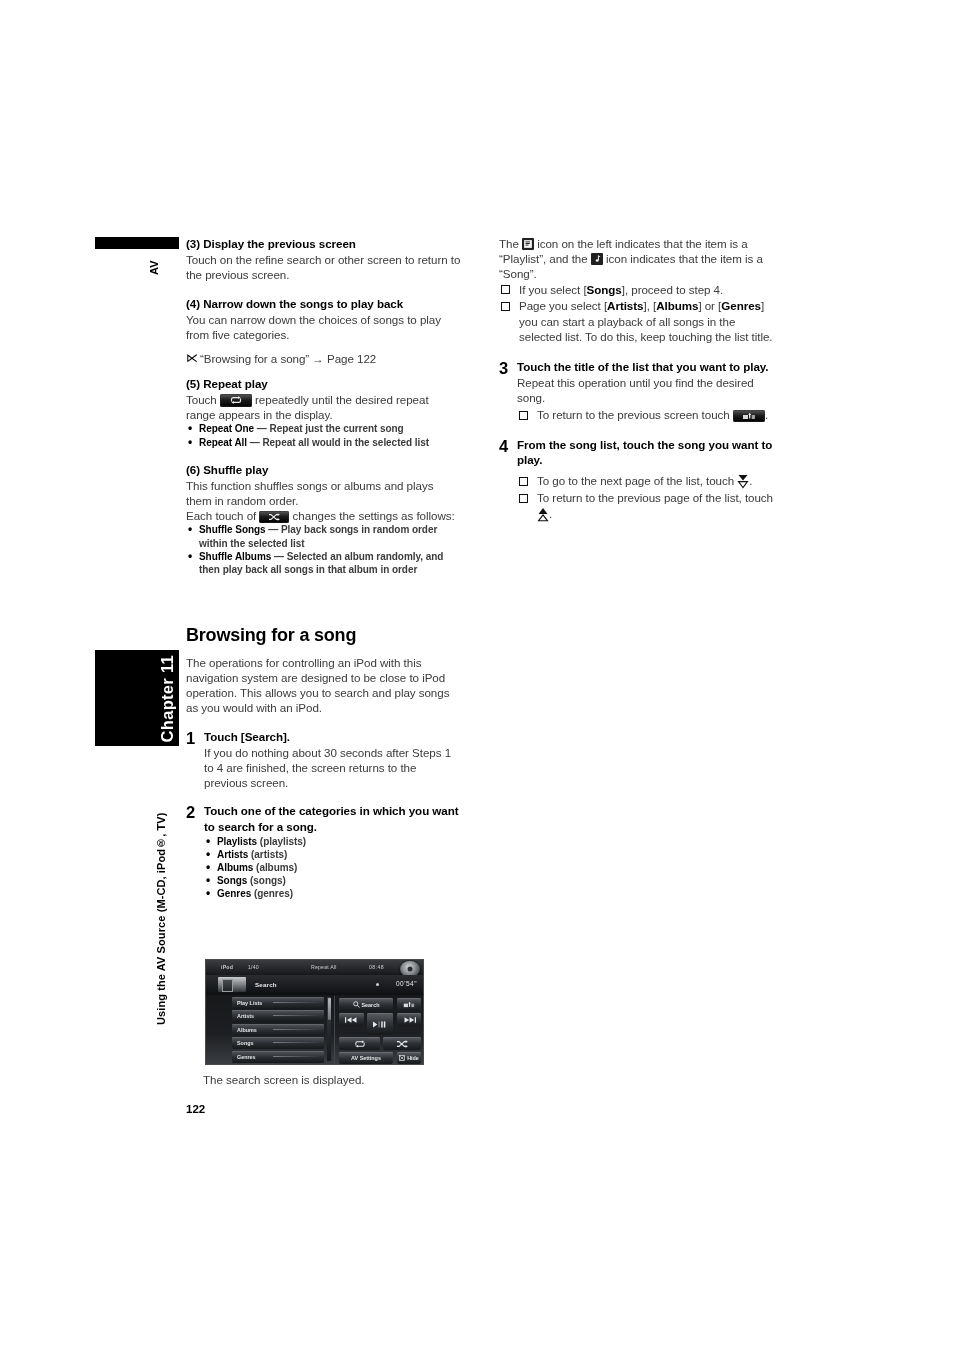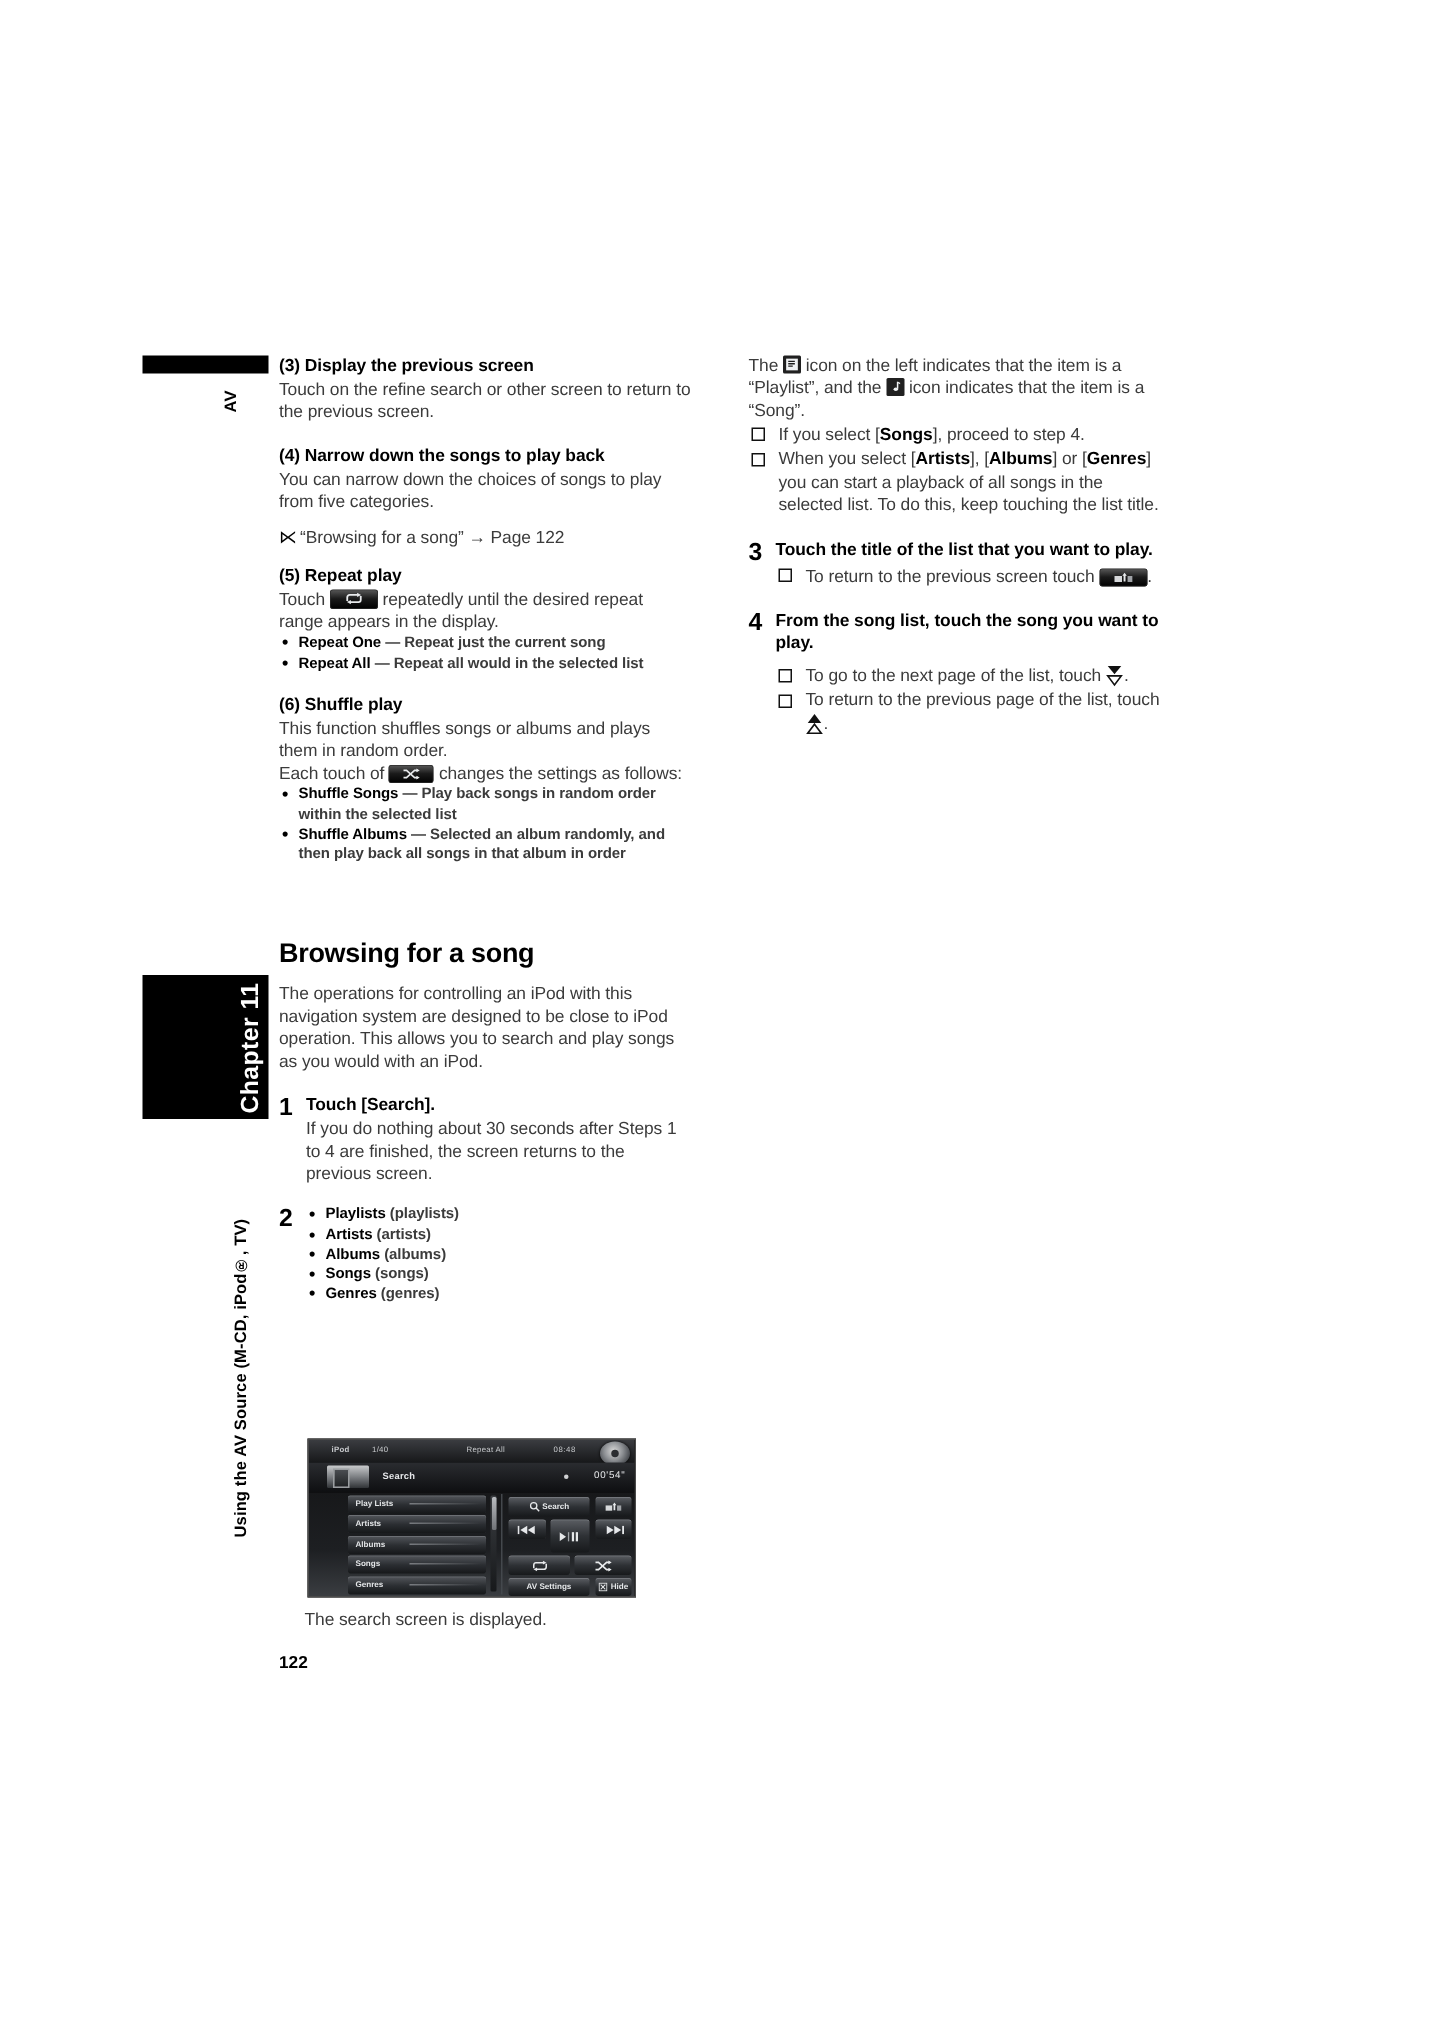--- a/index.html
+++ b/index.html
@@ -323,20 +323,21 @@
         <div class="stitle">Touch [Search].</div>
         <p class="body">If you do nothing about 30 seconds after Steps 1 to 4 are finished, the screen returns to the previous screen.</p>
       </div>
     </div>
 
     <div class="gap-lg"></div>
 
     <div class="step">
       <div class="num">2</div>
       <div class="sbody">
+        <div class="stitle">Touch one of the categories in which you want to search for a song.</div>
         <ul class="bl">
           <li><b>Playlists</b><span> (playlists)</span></li>
           <li><b>Artists</b><span> (artists)</span></li>
           <li><b>Albums</b><span> (albums)</span></li>
           <li><b>Songs</b><span> (songs)</span></li>
           <li><b>Genres</b><span> (genres)</span></li>
         </ul>
       </div>
     </div>
 
@@ -361,30 +362,31 @@
         </svg>
       </span>
       <span>icon indicates that the item is a “Song”.</span>
     </p>
 
     <ul class="sq">
       <li>
         <span>If you select [</span><b>Songs</b><span>], proceed to step 4.</span>
       </li>
       <li>
-        <span>When you select [</span><b>Artists</b><span>], [</span><b>Albums</b><span>] or [</span><b>Genres</b><span>] you can start a playback of all songs in the selected list. To do this, keep touching the list title.</span>
+        <span>Page you select [</span><b>Artists</b><span>], [</span><b>Albums</b><span>] or [</span><b>Genres</b><span>] you can start a playback of all songs in the selected list. To do this, keep touching the list title.</span>
       </li>
     </ul>
 
     <div class="gap-lg"></div>
 
     <div class="step">
       <div class="num">3</div>
       <div class="sbody">
         <div class="stitle">Touch the title of the list that you want to play.</div>
+        <p class="body">Repeat this operation until you find the desired song.</p>
         <ul class="sq" style="margin-top:2px">
           <li>
             <span>To return to the previous screen touch</span>
             <span class="keyicon k-return" style="margin-top:3px">
               <svg width="13" height="8" viewBox="0 0 13 8">
                 <rect x="0.5" y="3" width="5" height="4" fill="#d7d9db"></rect>
                 <path d="M7.2 6.6 V2.4" stroke="#e8eaec" stroke-width="1.3"></path>
                 <path d="M5.7 2.9 L7.2 0.8 L8.7 2.9 Z" fill="#e8eaec"></path>
                 <rect x="9.2" y="3" width="3.2" height="4" fill="#9fa2a6"></rect>
               </svg>

